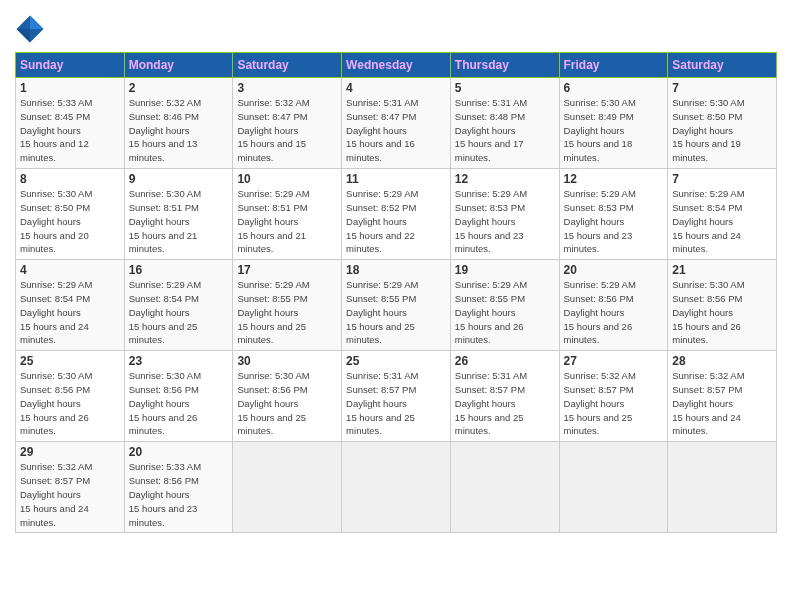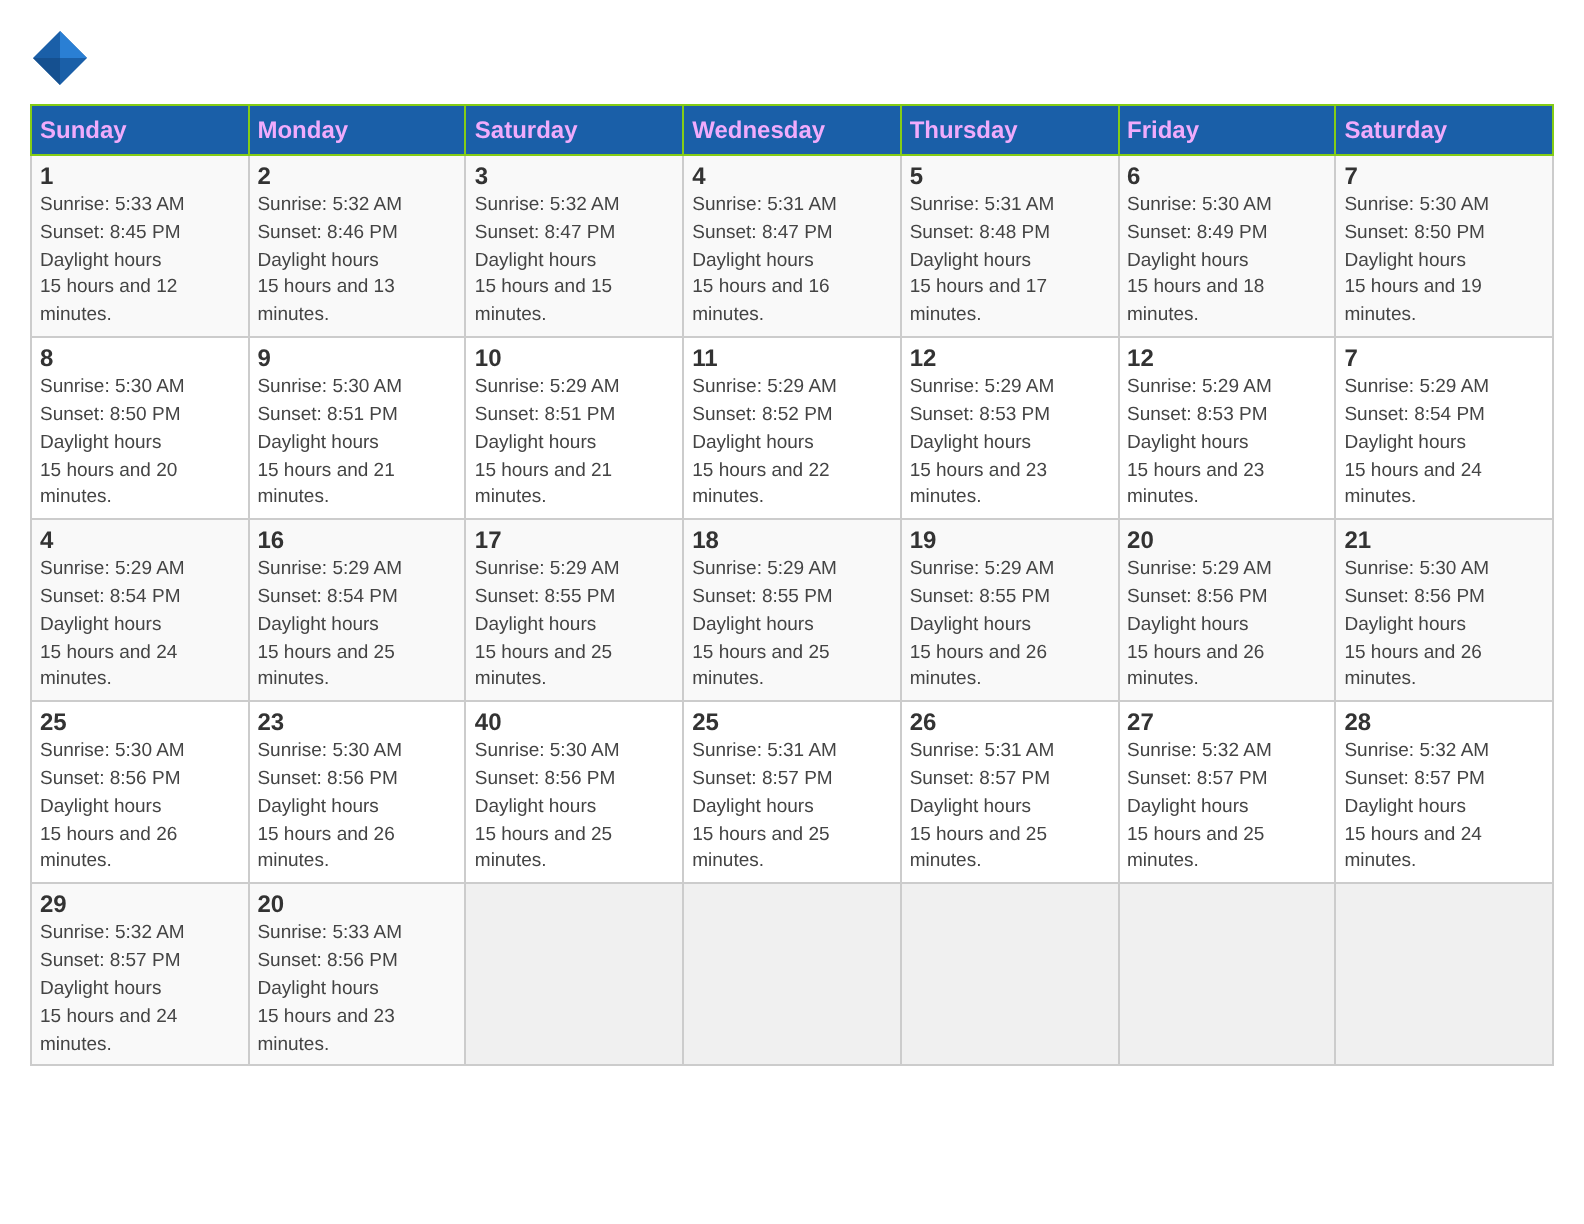--- a/index.html
+++ b/index.html
@@ -232,21 +232,21 @@
         <tr>
           <td>
         <span class="day-num">25</span>
         <span class="day-info">Sunrise: 5:30 AM<br>Sunset: 8:56 PM<br>Daylight hours<br>15 hours and 26 minutes.</span>
       </td>
           <td>
         <span class="day-num">23</span>
         <span class="day-info">Sunrise: 5:30 AM<br>Sunset: 8:56 PM<br>Daylight hours<br>15 hours and 26 minutes.</span>
       </td>
           <td>
-        <span class="day-num">40</span>
+        <span class="day-num">30</span>
         <span class="day-info">Sunrise: 5:30 AM<br>Sunset: 8:56 PM<br>Daylight hours<br>15 hours and 25 minutes.</span>
       </td>
           <td>
         <span class="day-num">25</span>
         <span class="day-info">Sunrise: 5:31 AM<br>Sunset: 8:57 PM<br>Daylight hours<br>15 hours and 25 minutes.</span>
       </td>
           <td>
         <span class="day-num">26</span>
         <span class="day-info">Sunrise: 5:31 AM<br>Sunset: 8:57 PM<br>Daylight hours<br>15 hours and 25 minutes.</span>
       </td>

